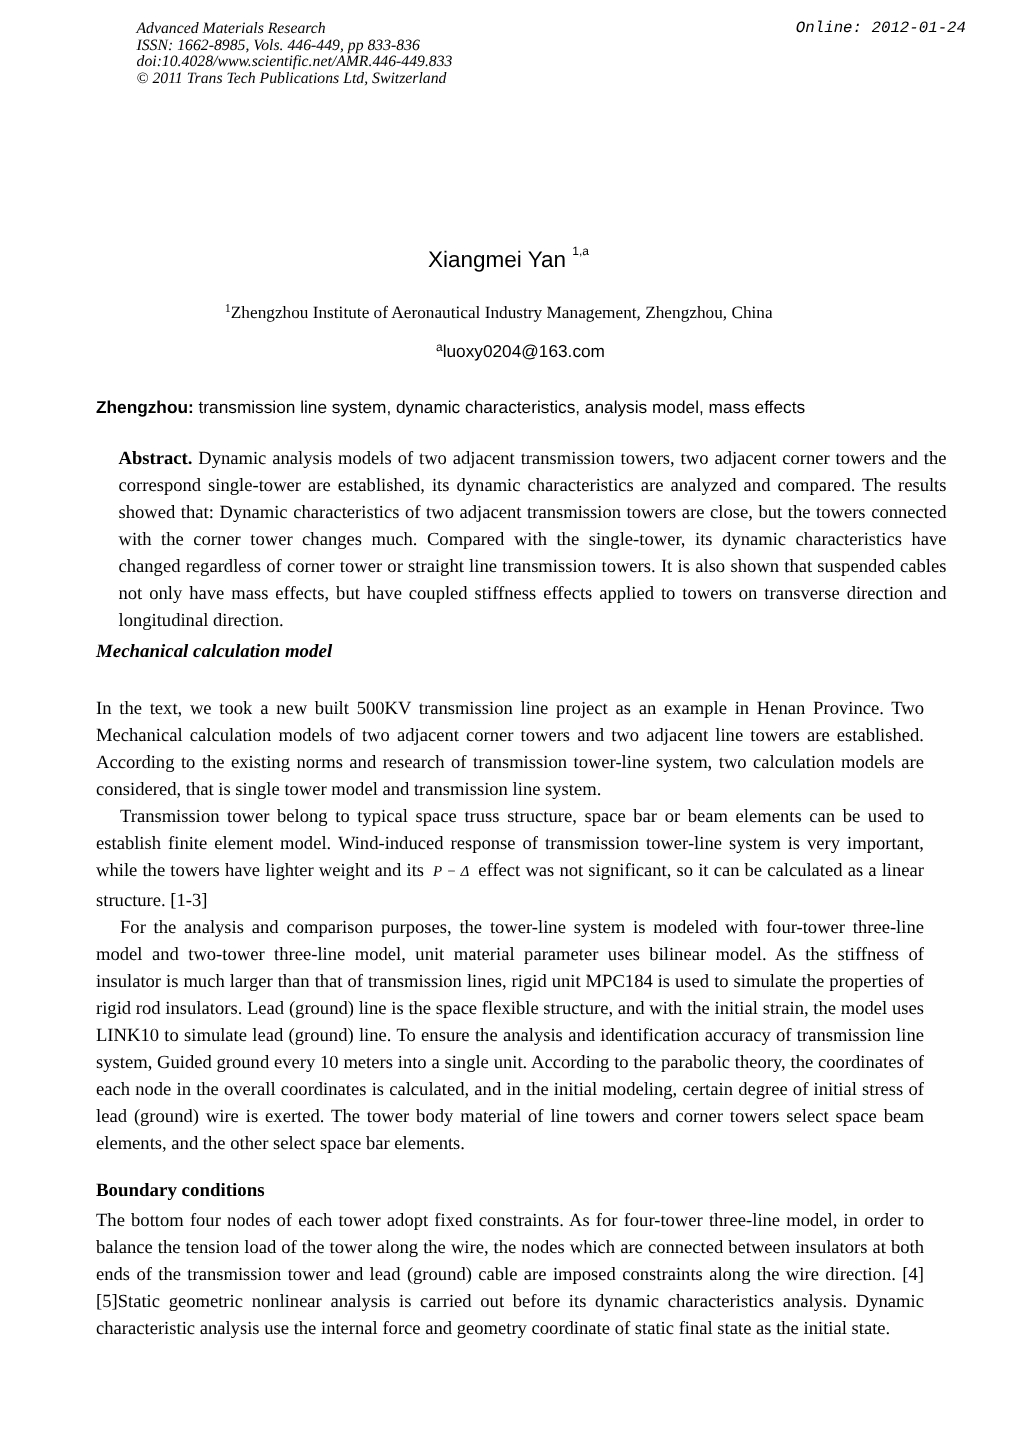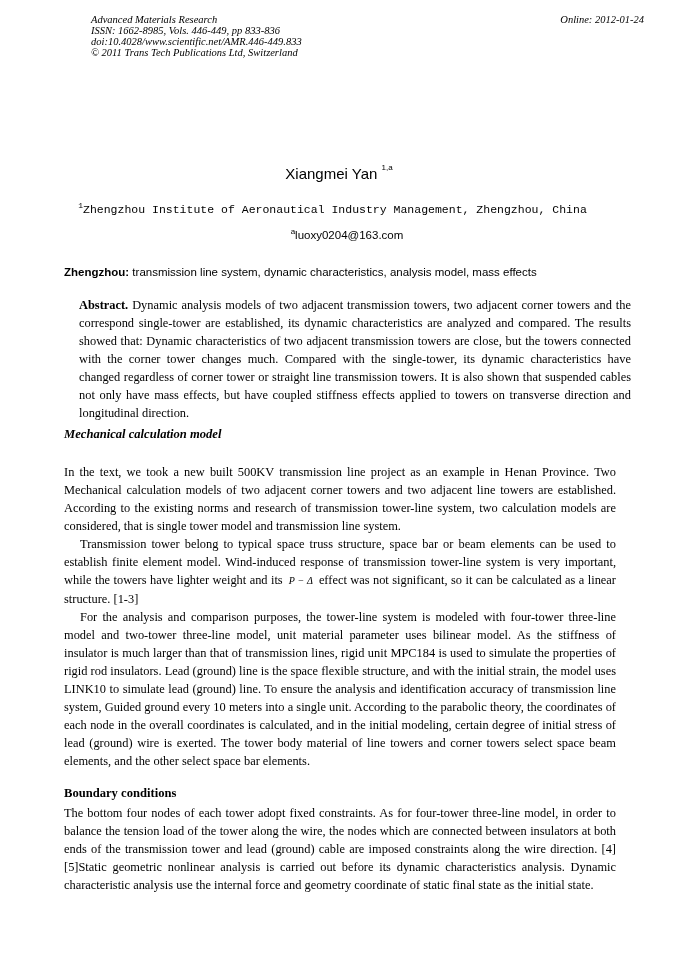--- a/index.html
+++ b/index.html
@@ -1,25 +1,25 @@
 <!DOCTYPE html>
 <html><head>
   <meta charset="utf-8">
   <style>
     html, body { margin: 0; padding: 0; background: #ffffff; }
     body { width: 678px; height: 959px; position: relative; overflow: hidden; color: #000; }
     .page { position: absolute; left: 0; top: 0; width: 678px; height: 959px; }
     .hdr-left { position: absolute; left: 63px; top: 14px; font-family: "Liberation Serif", serif; font-style: italic; font-size: 10.5px; line-height: 11px; margin-left: 28px; }
-    .hdr-right { position: absolute; right: 34px; top: 14px; font-family: Liberation Serif, serif; font-style: italic; font-size: 10.5px; line-height: 11px; margin-left: 41px; }
+    .hdr-right { position: absolute; right: 34px; top: 14px; font-family: Liberation Mono, monospace; font-style: italic; font-size: 10.5px; line-height: 11px; margin-left: 41px; }
     .title { position: absolute; left: 64px; width: 550px; text-align: center; font-family: "Liberation Sans", sans-serif; font-weight: bold; font-size: 15.3px; }
     .t1 { top: 91px; }
     .t2 { top: 127px; }
     .author { position: absolute; left: 0; width: 678px; text-align: center; top: 165px; font-family: "Liberation Sans", sans-serif; font-size: 15px; box-sizing: border-box; }
     .author sup, .affil sup, .email sup { font-size: 8px; vertical-align: top; position: relative; top: -2px; }
-    .affil { position: absolute; left: 0; width: 645px; text-align: center; top: 203px; font-family: Liberation Mono, monospace; font-size: 11.5px; padding-left: 20px; box-sizing: border-box; }
+    .affil { position: absolute; left: 0; width: 645px; text-align: center; top: 203px; font-family: Liberation Serif, serif; font-size: 11.5px; padding-left: 20px; box-sizing: border-box; }
     .email { position: absolute; left: 0; width: 678px; text-align: center; top: 229px; font-family: "Liberation Sans", sans-serif; font-size: 11.5px; padding-left: 16px; box-sizing: border-box; }
     .keywords { position: absolute; left: 64px; top: 266px; width: 552px; font-family: "Liberation Sans", sans-serif; font-size: 11.5px; }
     .keywords b { font-weight: bold; }
     .body-text { position: absolute; left: 64px; width: 552px; font-family: "Liberation Serif", serif; font-size: 12.4px; line-height: 18px; text-align: justify; }
     .abstract { top: 296px; margin-left: 15px; }
     .abstract b { font-weight: bold; }
     .sec-head { position: absolute; left: 64px; font-family: "Liberation Serif", serif; font-weight: bold; font-size: 12.6px; }
     .h1 { top: 427px; font-style: italic; }
     .p1 { top: 463px; }
     .ind { text-indent: 16px; display: block; }

